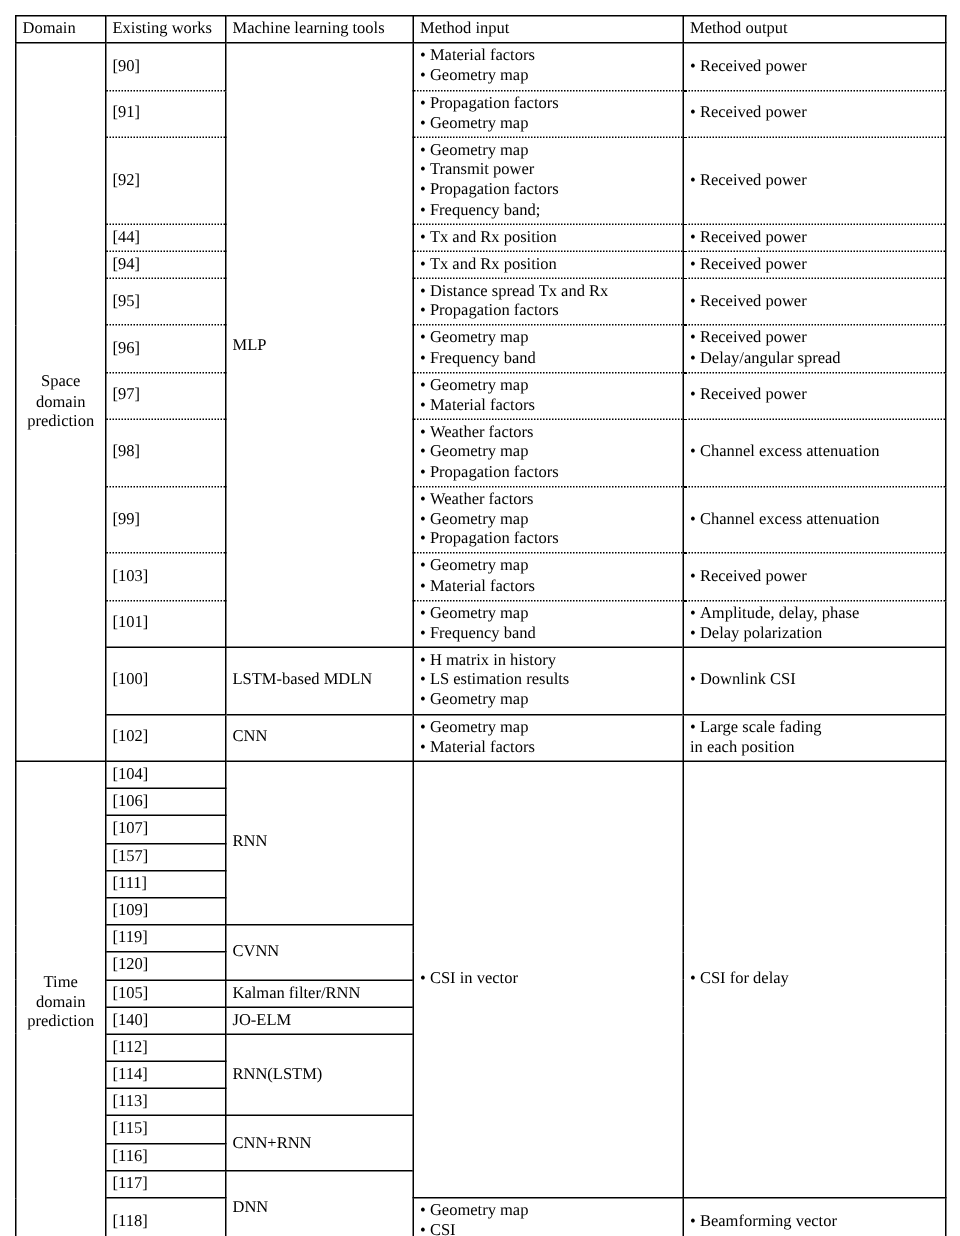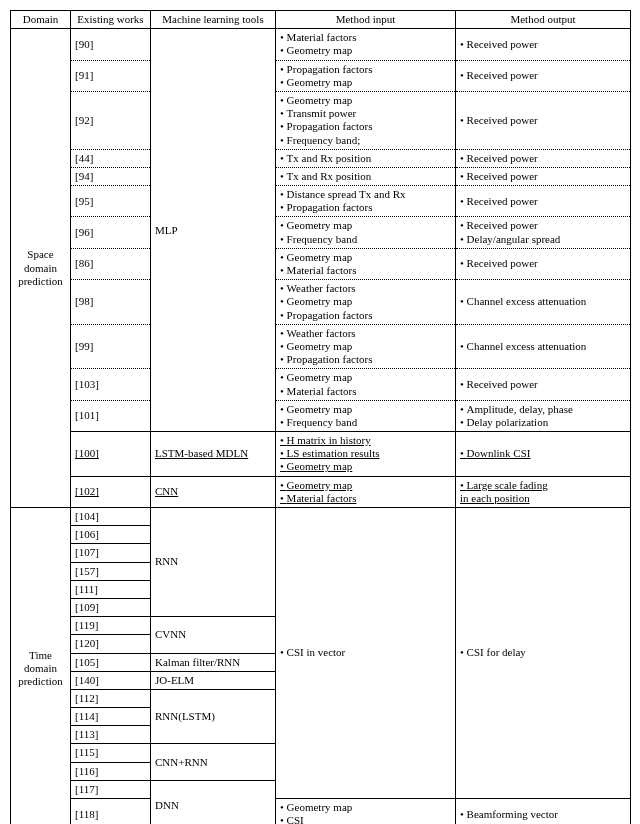--- a/index.html
+++ b/index.html
@@ -17,28 +17,27 @@
   }
   td, th {
     border: 1px solid #000;
     padding: 2px 4px;
     vertical-align: middle;
     text-align: left;
     font-weight: normal;
     line-height: 1.2;
   }
   .hdr {
-    text-align: center;
+    text-align: left;
   }
   .dotted-top {
     border-top: 1px dotted #000;
   }
   .solid-top {
     border-top: 1px solid #000;
-    text-decoration: underline;
   }
   .no-bottom {
     border-bottom: none;
   }
   .domain-cell {
     text-align: center;
   }
   ul.b {
     list-style: none;
     margin: 0;
@@ -169,21 +168,21 @@
           </ul>
         </td>
  <td class="dotted-top no-bottom">
           <ul class="b">
             <li>Received power</li>
             <li>Delay/angular spread</li>
           </ul>
         </td>
 </tr>
 <tr>
- <td class="dotted-top no-bottom">[86]</td>
+ <td class="dotted-top no-bottom">[97]</td>
  <td class="dotted-top no-bottom">
           <ul class="b">
             <li>Geometry map</li>
             <li>Material factors</li>
           </ul>
         </td>
  <td class="dotted-top no-bottom">
           <ul class="b">
             <li>Received power</li>
           </ul>

